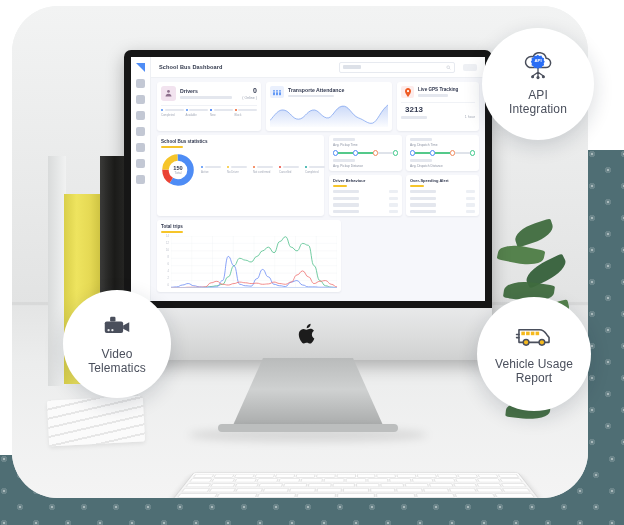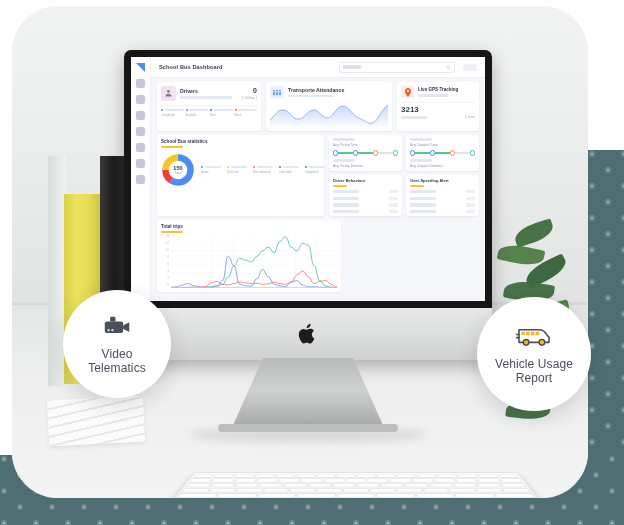--- a/index.html
+++ b/index.html
@@ -143,21 +143,21 @@
   .att-top{display:flex;align-items:center;gap:4px;}
   .att-ico{width:14px;height:12px;border-radius:2px;background:#eaf0fd;display:flex;align-items:center;justify-content:center;}
   .att-title{font-size:5.2px;font-weight:700;color:#323950;}
   .att-spark{margin-top:3px;height:26px;}
 
   .card-gps{width:74px;}
   .gps-top{display:flex;align-items:center;gap:4px;}
   .gps-ico{width:13px;height:12px;border-radius:2px;background:#fdeceb;display:flex;align-items:center;justify-content:center;}
   .gps-title{font-size:4.6px;font-weight:700;color:#323950;white-space:nowrap;}
   .gps-div{height:1px;background:#f0f2f6;margin:4px 0 3px;}
-  .gps-bottom{display:flex;align-items:flex-end;}
+  .gps-bottom{display:flex;align-items:flex-end;text-align:center;}
   .gps-num{font-size:8px;font-weight:700;color:#323950;line-height:1;}
   .gps-time{margin-left:auto;font-size:3.6px;color:#a3a9b7;}
 
   .sechead{font-size:4.6px;font-weight:700;color:#323950;}
   .underline{width:22px;height:1.6px;background:#f6c52a;margin-top:2px;border-radius:1px;}
 
   .stats-card{flex:1;min-width:0;}
   .stats-body{display:flex;align-items:center;gap:6px;margin-top:5px;}
   .legend{display:flex;gap:6px;flex:1;}
   .lg{min-width:0;}
@@ -641,20 +641,34 @@
           <div class="key"></div>
           <div class="key"></div>
           <div class="key"></div>
           <div class="key"></div>
           <div class="key"></div>
         </div>
       </div>
   </div>
 
 
+  <div class="badge b-api">
+    <div class="bico">
+      <svg width="34" height="28" viewBox="0 0 44 36">
+        <path d="M11 20h21a6 6 0 0 0 .6-12 9 9 0 0 0-17-2A6.5 6.5 0 0 0 11 20z" fill="none" stroke="#4a4f5c" stroke-width="1.9" stroke-linejoin="round"></path>
+        <path d="M22 20v6M22 26l-7 5M22 26l7 5M22 26v6" stroke="#4a4f5c" stroke-width="1.7" stroke-linecap="round" fill="none"></path>
+        <circle cx="15" cy="32" r="2" fill="#4a4f5c"></circle>
+          <circle cx="29" cy="32" r="2" fill="#4a4f5c"></circle>
+        <circle cx="22" cy="33" r="2" fill="#4a4f5c"></circle>
+        <path d="M22 2l2.6 1.7 3.1-.5 1.3 2.9 2.9 1.3-.5 3.1L33 13l-1.6 2.5.5 3.1-2.9 1.3-1.3 2.9-3.1-.5L22 24l-2.6-1.7-3.1.5-1.3-2.9-2.9-1.3.5-3.1L11 13l1.6-2.5-.5-3.1 2.9-1.3 1.3-2.9 3.1.5z" fill="#2a6df4" transform="translate(0,-1) scale(0.82) translate(4.5,3.5)"></path>
+        <text x="22" y="12.2" text-anchor="middle" font-size="5.6" font-weight="bold" fill="#fff" font-family="Liberation Sans, sans-serif">API</text>
+      </svg>
+    </div>
+    <div class="btxt">API<br>Integration</div>
+  </div>
 
   <div class="badge b-video">
     <div class="bico">
       <svg width="34" height="26" viewBox="0 0 44 34">
         <rect x="6" y="11" width="24" height="15" rx="2.5" fill="#4a4f5c"></rect>
         <path d="M30 16.5l8-4.5v13l-8-4.5z" fill="#4a4f5c"></path>
         <rect x="13" y="5" width="7" height="6" rx="1.6" fill="#4a4f5c"></rect>
         <circle cx="11" cy="22.5" r="1.5" fill="#e9eaec"></circle>
         <circle cx="16" cy="22.5" r="1.5" fill="#e9eaec"></circle>
       </svg>

